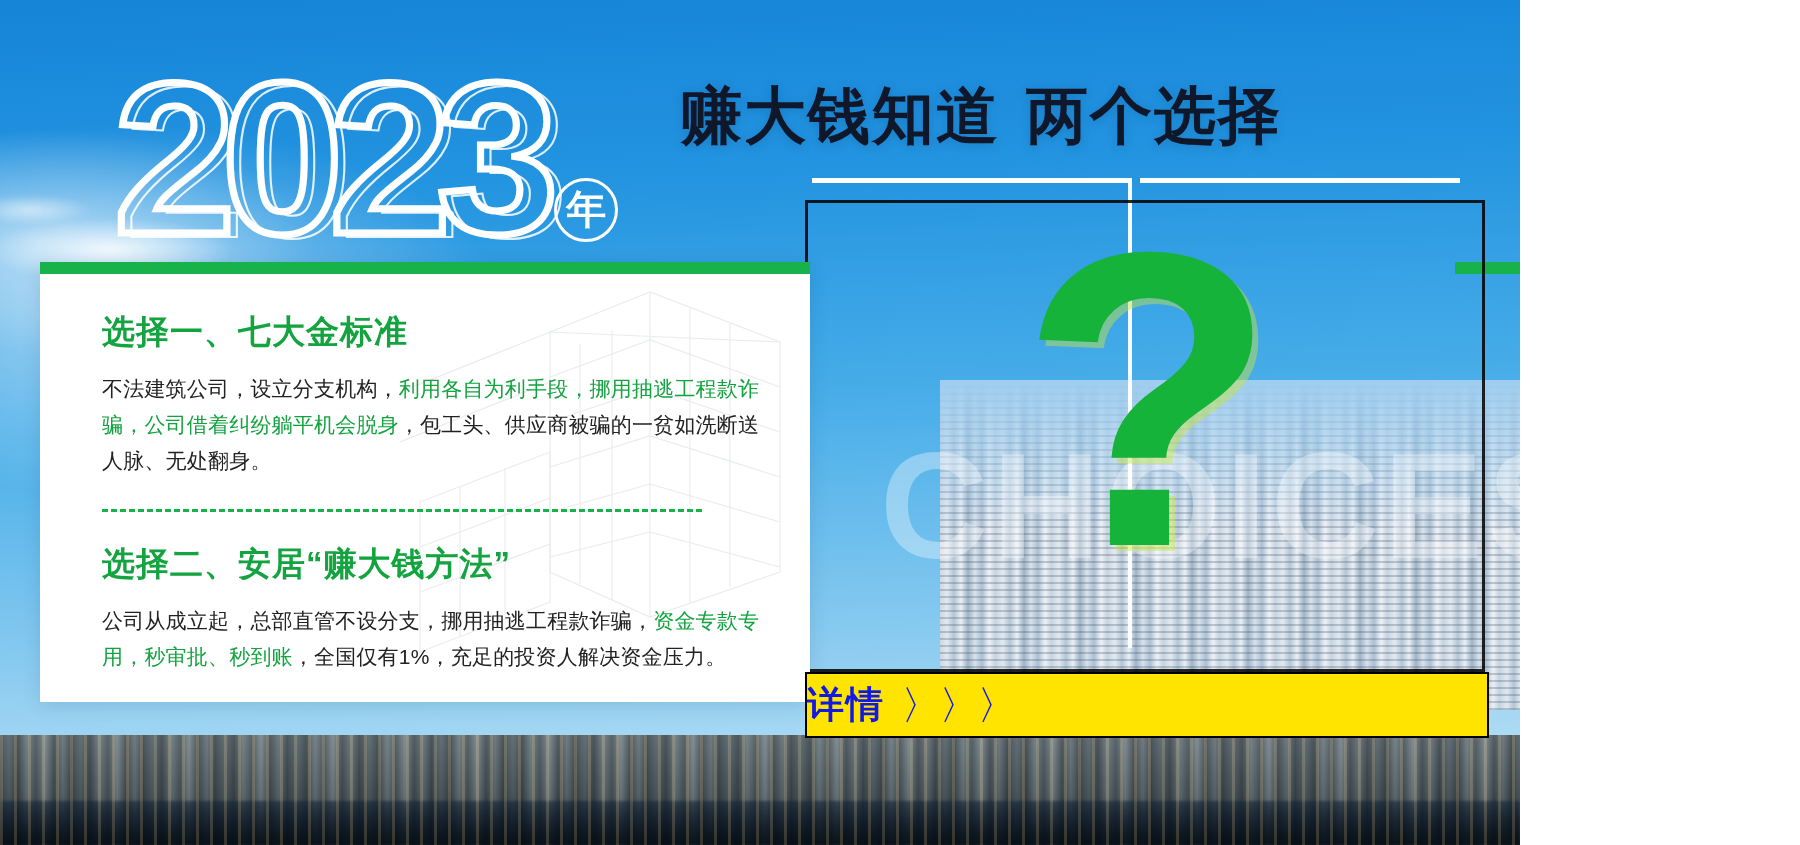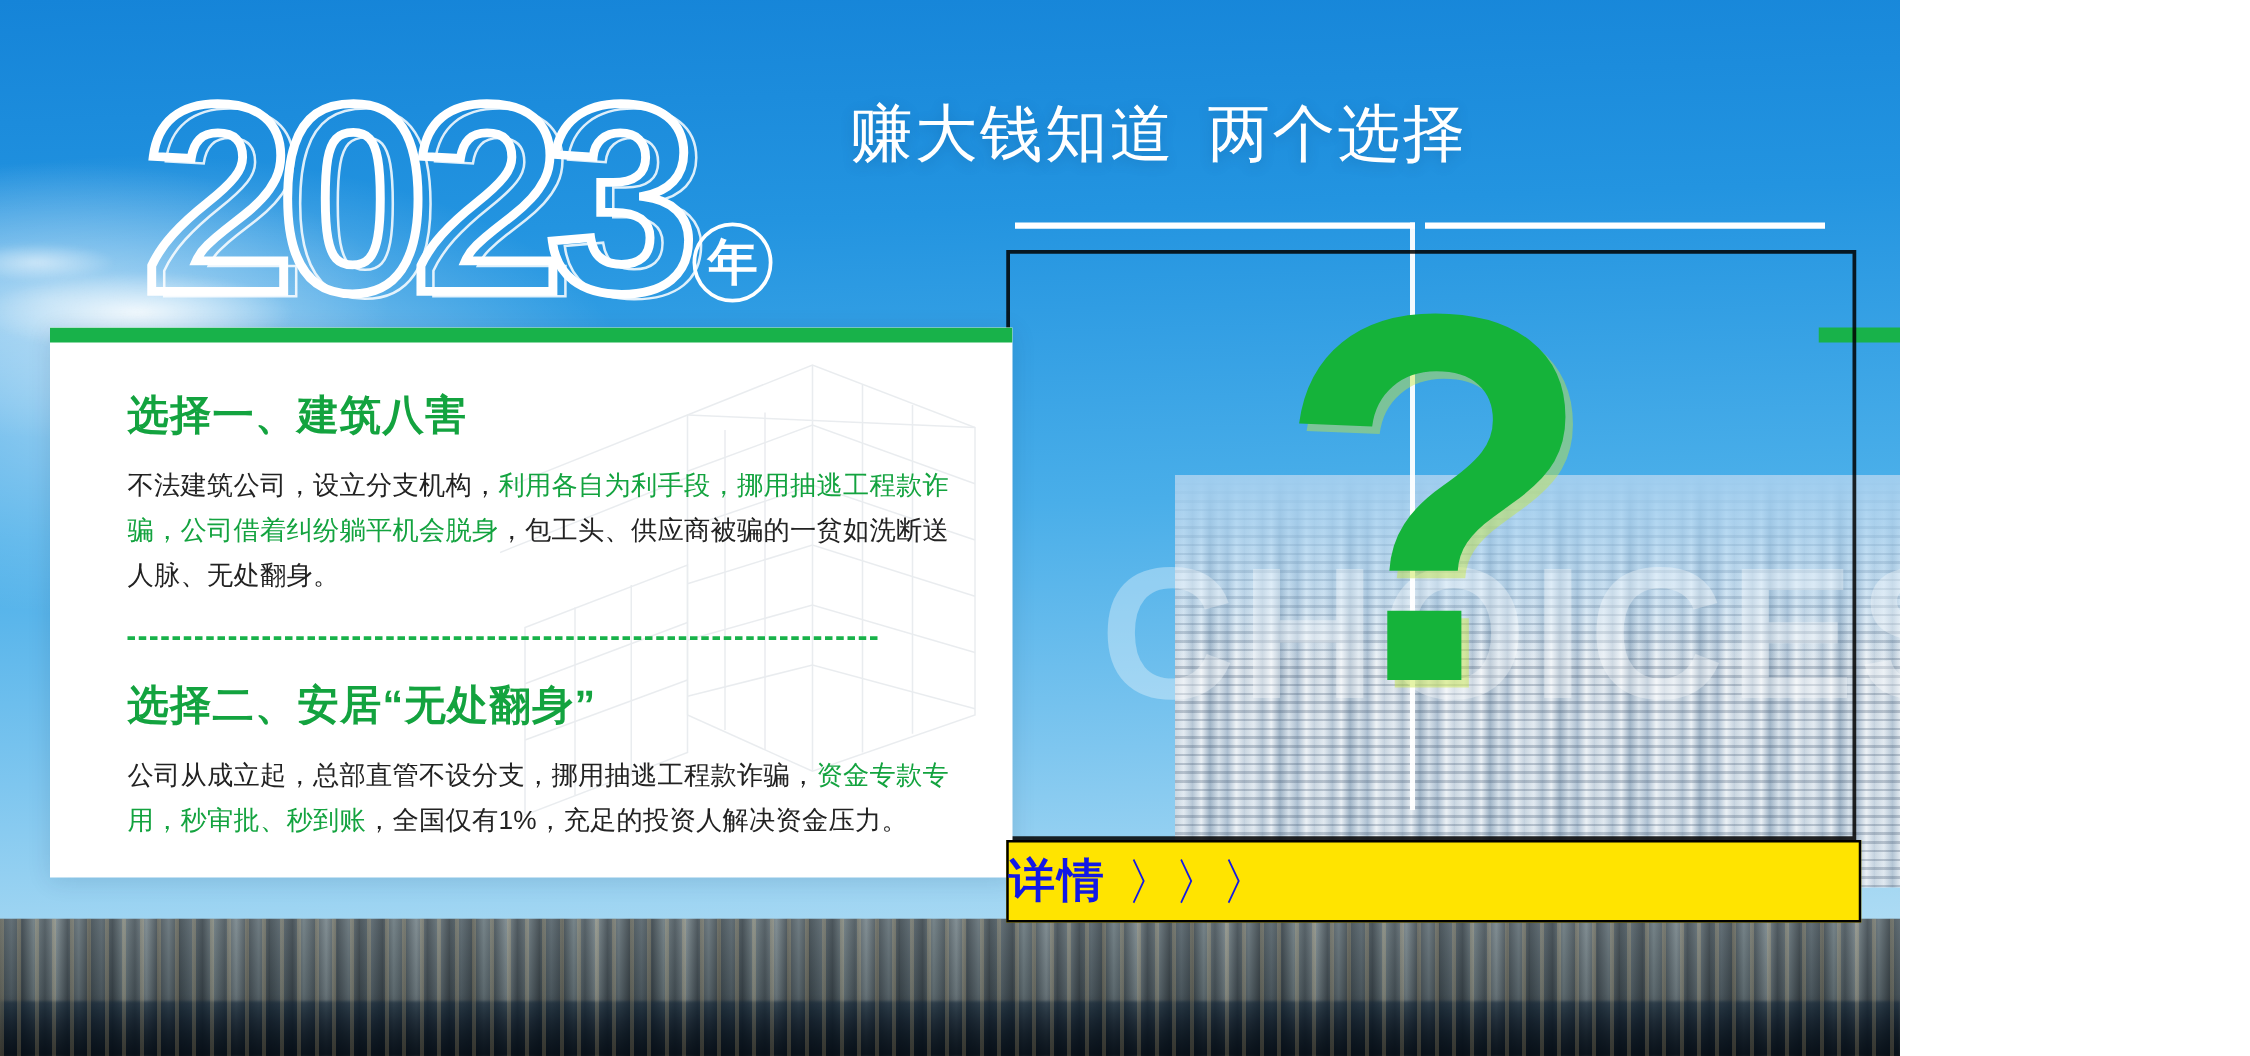--- a/index.html
+++ b/index.html
@@ -94,21 +94,21 @@
   .year-suffix{
     margin-left:14px;margin-bottom:14px;
     font-size:40px;font-weight:700;color:#fff;
     border:3px solid #fff;border-radius:50%;
     width:58px;height:58px;display:flex;align-items:center;justify-content:center;
   }
 
   
   .title{
     position:absolute;left:680px;top:74px;
-    color:#ffffff;font-size:50px;font-weight:400;
+    color:#0f172a;font-size:62px;font-weight:700;
     letter-spacing:2px;white-space:nowrap;
     text-shadow:0 2px 10px rgba(0,60,110,.22);
     z-index:6;
   }
   .title .gap{display:inline-block;width:26px;}
 
   
   .rule-a{position:absolute;left:812px;top:178px;width:320px;height:5px;background:#fff;z-index:6;}
   .rule-b{position:absolute;left:1140px;top:178px;width:320px;height:5px;background:#fff;z-index:6;}
   .rule-vert{position:absolute;left:1128px;top:178px;width:4px;height:470px;background:#fff;opacity:.95;z-index:5;}
@@ -245,26 +245,26 @@
         <path d="M20 320 L150 272"></path>
         <path d="M60 214 L60 364"></path>
         <path d="M105 196 L105 347"></path>
         <path d="M0 120 L150 60"></path>
         <path d="M0 170 L150 110"></path>
       </g>
     </svg>
 
     <div class="card-inner">
 
-      <h2 class="sec-title">选择一、建筑八害</h2>
+      <h2 class="sec-title">选择一、七大金标准</h2>
       <p class="sec-body"><span>不法建筑公司，设立分支机构，</span><span class="hl">利用各自为利手段，挪用抽逃工程款诈骗，公司借着纠纷躺平机会脱身</span><span>，包工头、供应商被骗的一贫如洗断送人脉、无处翻身。</span></p>
 
       <div class="divider"></div>
 
-      <h2 class="sec-title sec2">选择二、安居“无处翻身”</h2>
+      <h2 class="sec-title sec2">选择二、安居“赚大钱方法”</h2>
       <p class="sec-body"><span>公司从成立起，总部直管不设分支，挪用抽逃工程款诈骗，</span><span class="hl">资金专款专用，秒审批、秒到账</span><span>，全国仅有1%，充足的投资人解决资金压力。</span></p>
 
     </div>
   </div>
 
   <div class="cta">
     <span class="cta-right">详情</span>
     <span class="cta-arrows">〉〉〉</span>
   </div>
 

